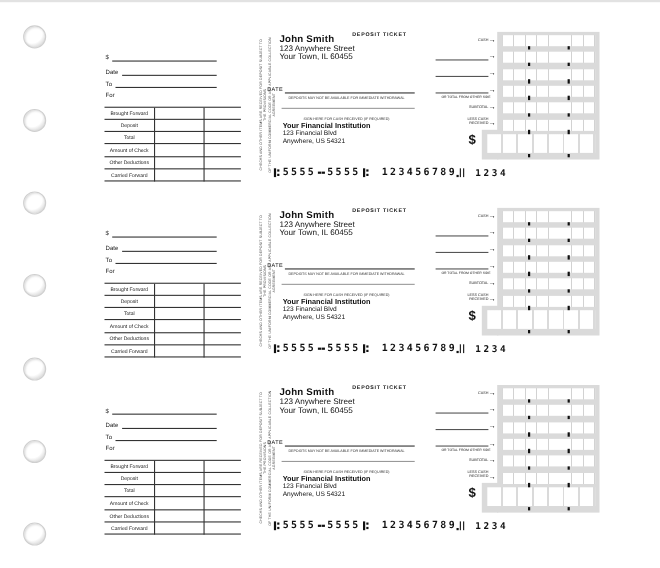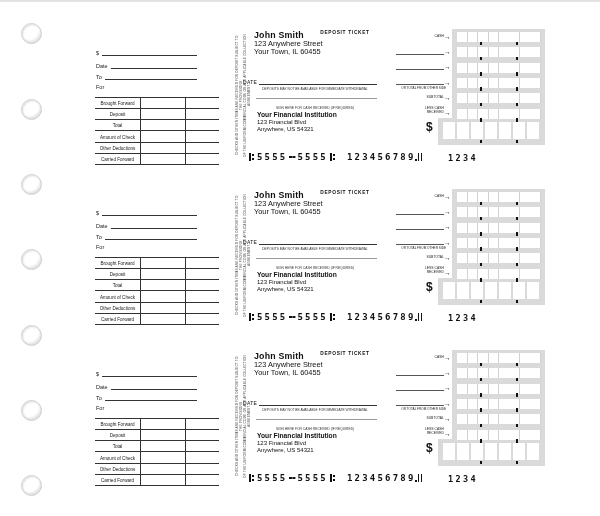--- a/index.html
+++ b/index.html
@@ -51,21 +51,21 @@
   .date-row .frule{flex:1;border-bottom:1px solid #333;margin-left:2px;height:6px;}
   .avail-note{position:absolute;left:250px;top:67px;width:130px;text-align:center;font-size:3.3px;color:#333;}
   .sign-rule{position:absolute;left:256px;top:78px;width:121px;border-bottom:1px solid #999;}
   .sign-note{position:absolute;left:250px;top:86px;width:130px;text-align:center;font-size:3.3px;color:#333;}
   .bank{position:absolute;left:257px;top:92px;font-size:6px;line-height:6.9px;}
   .bank .bname{font-size:6.7px;font-weight:bold;}
 
   
   .micr{position:absolute;left:247px;top:132px;display:flex;align-items:center;
     font-family:"DejaVu Sans Mono",monospace;font-size:9px;font-weight:bold;letter-spacing:2.2px;color:#111;}
-  .micr-aux{position:absolute;left:448px;top:133px;font-family:"DejaVu Sans Mono",monospace;
+  .micr-aux{position:absolute;left:432px;top:133px;font-family:"DejaVu Sans Mono",monospace;
     font-size:8.5px;font-weight:bold;letter-spacing:2.4px;color:#111;}
   .msym{display:inline-block;position:relative;width:6px;height:8px;margin:0 2px;}
   .msym-transit::before{content:"";position:absolute;left:0;top:0;width:1.7px;height:8px;background:#111;}
   .msym-transit::after{content:"";position:absolute;left:3.4px;top:1px;width:1.9px;height:1.9px;
     background:#111;box-shadow:0 4px 0 #111;}
   .msym-dash::before{content:"";position:absolute;left:0;top:3px;width:2.2px;height:2.2px;
     background:#111;box-shadow:3.4px 0 0 #111;}
   .msym-onus::before{content:"";position:absolute;left:0;top:0;width:1.7px;height:8px;
     background:#111;box-shadow:3px 0 0 #111;}
   .msym-onus::after{content:"";position:absolute;left:-2.6px;top:5.8px;width:2px;height:2px;background:#111;}

